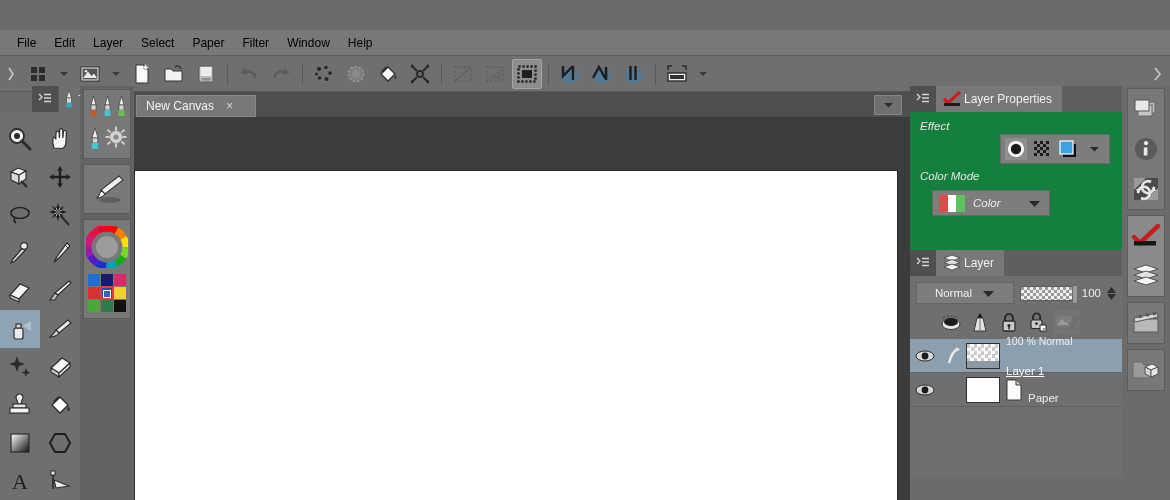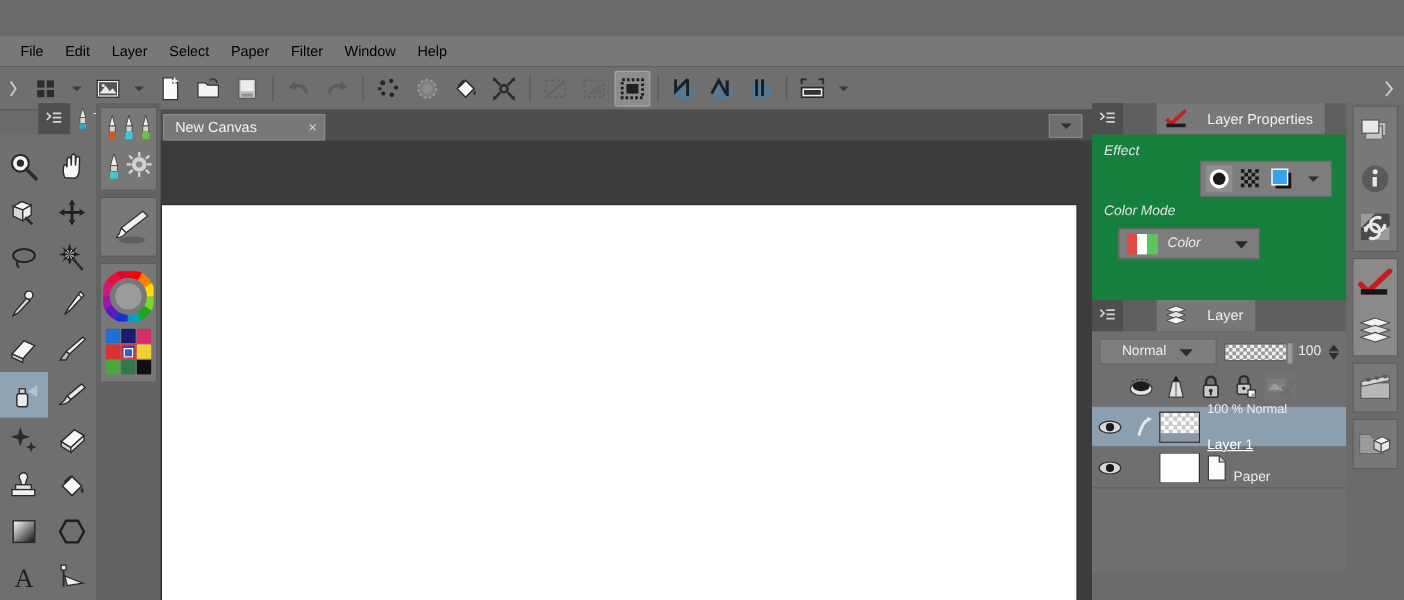--- a/index.html
+++ b/index.html
@@ -104,42 +104,42 @@
 
   
   .docarea{ position:absolute; left:134px; top:92px; width:776px; height:408px; background:#3c3c3c; }
   .tabbar{
     position:absolute; left:0; top:0; width:776px; height:26px;
     background:#4e4e4e; border-bottom:1px solid #3a3a3a;
   }
   .doc-tab{
     position:absolute; left:2px; top:3px; height:22px; min-width:120px;
     background:#787878; display:flex; align-items:center;
-    padding:0 6px 0 9px; gap:43px; border:1px solid #8a8a8a;
+    padding:0 6px 0 9px; gap:12px; border:1px solid #8a8a8a;
   }
   .doc-tab-label{ font-size:12px; color:#f2f2f2; }
   .tab-close{ font-size:12px; color:#d6d6d6; line-height:1; }
   .tab-drop{
     position:absolute; right:8px; top:3px; width:28px; height:20px;
     background:#6f6f6f; border:1px solid #858585;
     display:flex; align-items:center; justify-content:center;
   }
   .canvas-scroll{ position:absolute; left:0; top:26px; width:776px; height:382px; background:#3c3c3c; }
   .canvas-page{
     position:absolute; left:1px; top:53px; width:762px; height:329px;
     background:#ffffff; box-shadow:0 0 0 1px #2a2a2a;
   }
 
   
   .rightdock{ position:absolute; left:910px; top:86px; width:212px; height:414px; background:#6b6b6b; }
 
   .panel-tabrow{ position:relative; height:26px; background:#5f5f5f; }
   .panel-tab{
     position:absolute; left:26px; top:0; height:26px;
-    background:#787878; display:flex; align-items:center; gap:16px; padding:0 10px 0 6px;margin-left:28px;
+    background:#787878; display:flex; align-items:center; gap:2px; padding:0 10px 0 6px;
   }
   .panel-tab-label{ font-size:12px; color:#f0f0f0; }
 
   .lp-body{ background:#15803d; padding:8px 10px 10px 10px; height:138px; position:relative;font-style:italic; }
   .lp-label{ font-size:11.5px; color:#e3e3e3; margin-bottom:6px; }
   .effect-row{
     position:absolute; right:12px; top:22px;
     background:#7d7d7d; border:1px solid #6a6a6a; padding:3px 4px;
     display:flex; align-items:center; gap:4px;
   }

